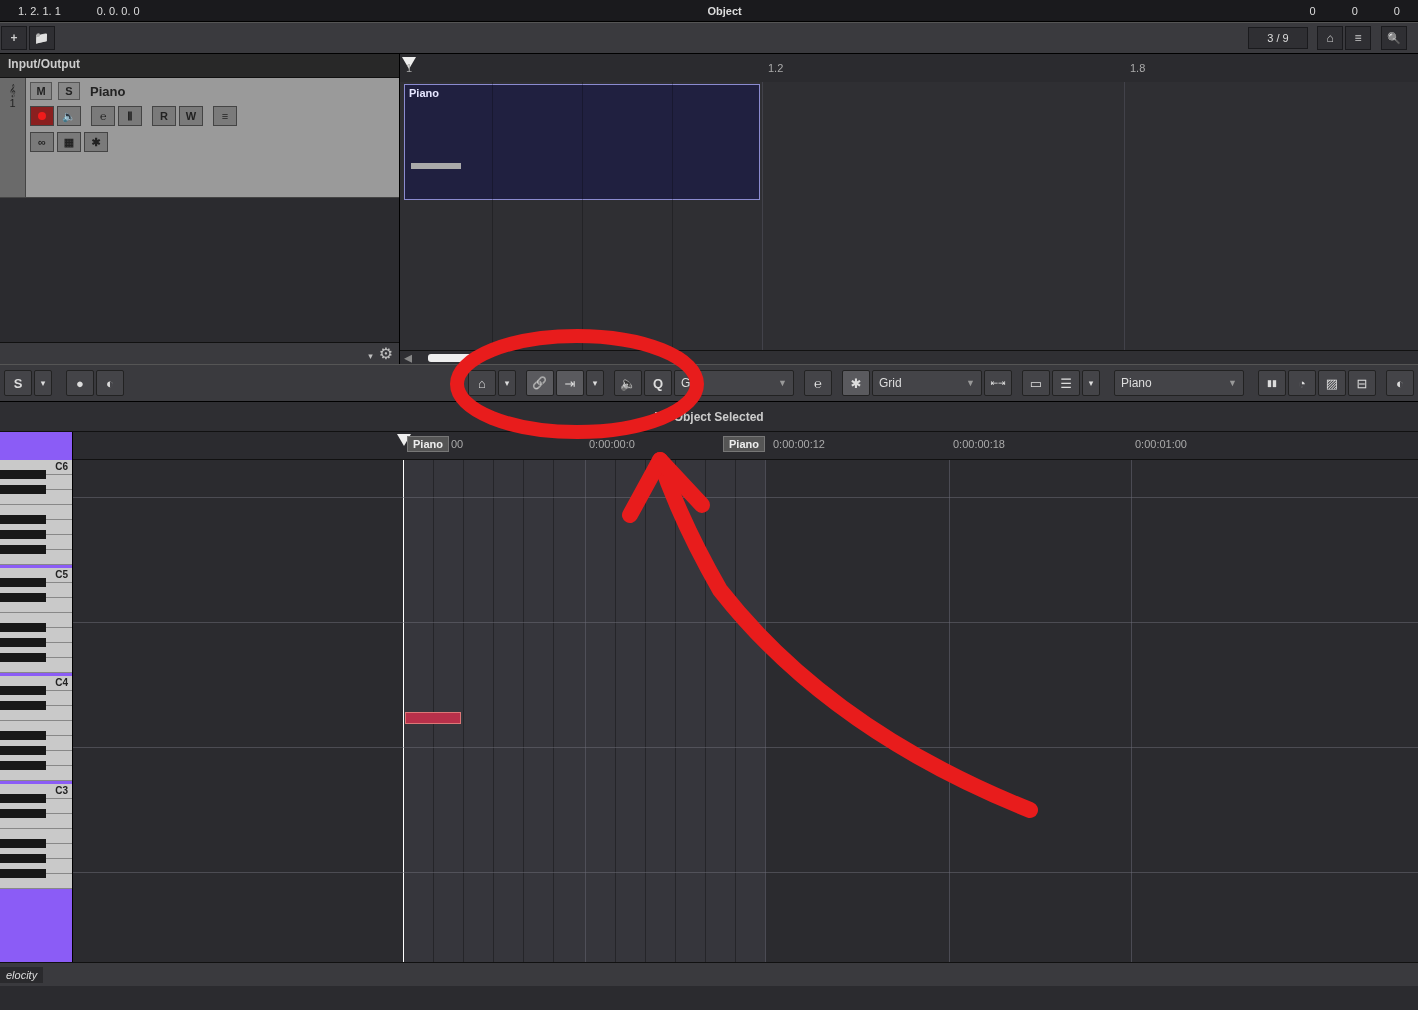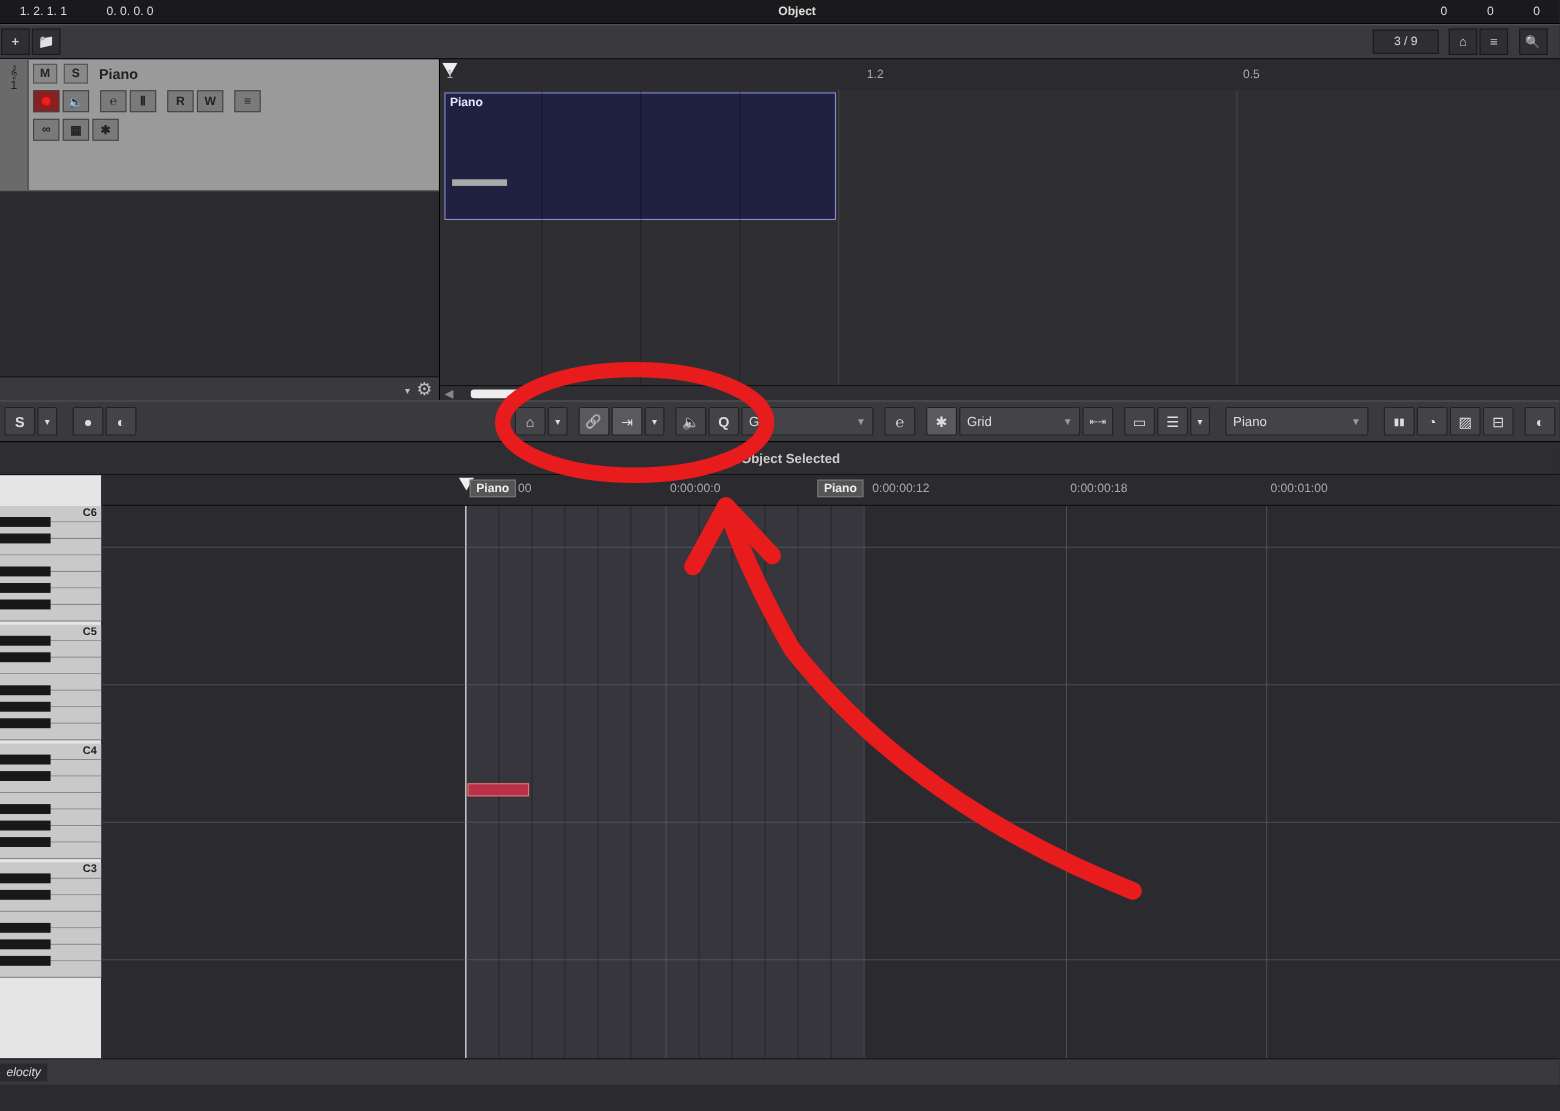--- a/index.html
+++ b/index.html
@@ -41,21 +41,21 @@
 
 .toolbar2 { height:38px; background:#3a3a3e; border-top:1px solid #555; border-bottom:1px solid #000; display:flex; align-items:center; padding:0 4px; gap:2px; position:relative; }
 .tb2-btn { height:26px; min-width:28px; background:#444448; border:1px solid #222; display:flex; align-items:center; justify-content:center; font-size:13px; color:#ddd; cursor:pointer; border-radius:2px; }
 .tb2-btn.on { background:#5a5a5e; }
 .tb2-dd { display:flex; align-items:center; height:26px; background:#444448; border:1px solid #222; padding:0 6px; font-size:12px; color:#ddd; cursor:pointer; border-radius:2px; min-width:120px; justify-content:space-between; }
 .dd-arrow { font-size:9px; color:#999; }
 
 .status-row { height:30px; background:#2e2e32; text-align:center; font-size:12px; font-weight:bold; color:#ccc; line-height:30px; border-bottom:1px solid #111; }
 
 .editor { display:flex; height:530px; position:relative; }
-.keyboard { width:93px; background:#e5e5e5; position:relative; border-right:1px solid #000; }
+.keyboard { width:73px; background:#8b5cf6; position:relative; border-right:1px solid #000; }
 .key-white { position:absolute; left:0; right:0; height:15px; background:#c9c9c9; border-bottom:1px solid #888; }
 .key-black { position:absolute; left:0; width:46px; height:9px; background:#181818; z-index:2; }
 .key-lbl { position:absolute; right:4px; font-size:10px; color:#222; font-weight:bold; }
 .piano-pane { flex:1; position:relative; background:#2f2f33; overflow:hidden; }
 .time-ruler { height:28px; background:#2b2b2f; position:relative; border-bottom:1px solid #111; }
 .time-lbl { position:absolute; top:6px; font-size:11px; color:#aaa; }
 .part-lbl { position:absolute; top:4px; background:#555; border:1px solid #777; font-size:11px; font-weight:bold; color:#eee; padding:1px 5px; }
 .grid-major { border-right:1px solid rgba(90,90,100,.7); }
 .octave-line { position:absolute; left:0; right:0; border-bottom:1px solid rgba(110,110,120,.5); }
 .note-evt { position:absolute; height:12px; background:#b8304a; border:1px solid #d77; }
@@ -115,20 +115,21 @@
   <div class="tool-btn ico-house"></div>
   <div class="tool-btn ico-list"></div>
   <div style="width:8px"></div>
   <div class="tool-btn ico-search"></div>
   <div style="width:10px"></div>
 </div>
 
 <div class="split-upper">
 
   <div class="left-col">
+    <div class="inspector-hdr">Input/Output</div>
     <div class="track-header">
       <div class="track-num">
         <div style="height:6px"></div>
         <div>𝄞</div>
         <div>1</div>
       </div>
       <div class="track-body">
         <div class="track-title-row">
           <div class="ms-btn">M</div>
           <div class="ms-btn">S</div>
@@ -159,22 +160,22 @@
       <span class="ico-gear"></span>
     </div>
   </div>
 
   <div style="flex:1;display:flex;flex-direction:column;">
     <div class="ruler-row">
       <svg width="14" height="22" style="position:absolute;left:2px;top:3px">
           <polygon points="0,0 14,0 7,12" fill="#eee"></polygon>
         </svg>
       <span class="ruler-tick" style="left:6px;">1</span>
-      <span class="ruler-tick" style="left:388px;">1.2</span>
-      <span class="ruler-tick" style="left:730px;">0.5</span>
+      <span class="ruler-tick" style="left:368px;">1.2</span>
+      <span class="ruler-tick" style="left:730px;">1.8</span>
     </div>
     <div class="tracks-area">
       <div class="clip" style="left:4px;top:2px;width:356px;height:116px;">
         <div class="clip-label">Piano</div>
         <div class="clip-note" style="left:6px;bottom:30px;width:50px;"></div>
       </div>
 
       <div style="position:absolute;top:0;bottom:0;left:92px;border-left:1px solid rgba(0,0,0,.25);"></div>
       <div style="position:absolute;top:0;bottom:0;left:182px;border-left:1px solid rgba(0,0,0,.25);"></div>
       <div style="position:absolute;top:0;bottom:0;left:272px;border-left:1px solid rgba(0,0,0,.25);"></div>

